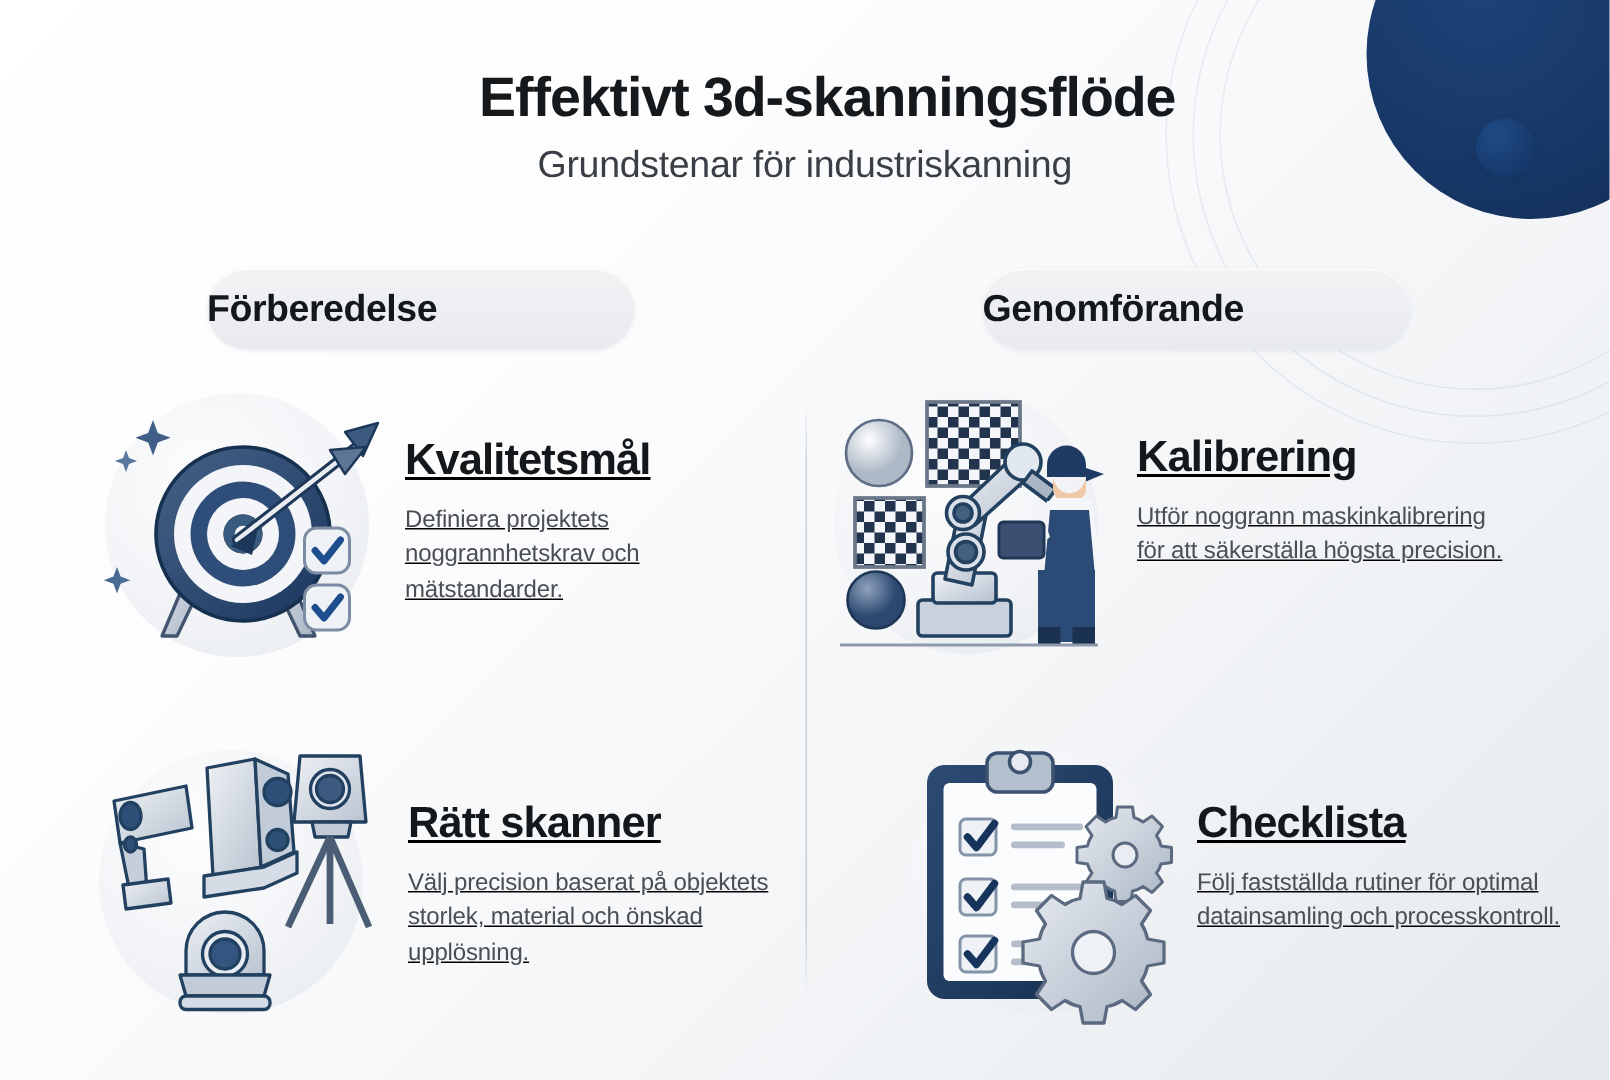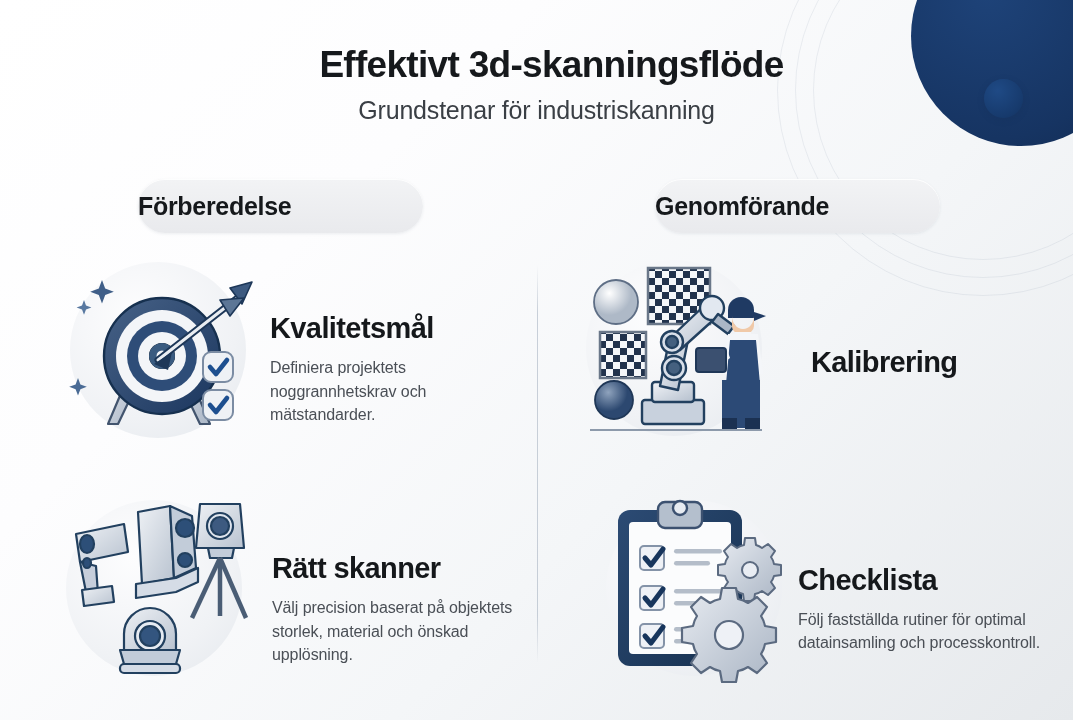--- a/index.html
+++ b/index.html
@@ -50,24 +50,24 @@
   }
   #pill-left  { left:138px; top:179px; width:285px; }
   #pill-right { left:655px; top:179px; width:285px; }
   
   .divider {
     position:absolute; left:537px; top:265px; width:1px; height:398px;
     background:linear-gradient(180deg,rgba(160,172,188,0) 0%,rgba(160,172,188,.55) 12%,
       rgba(160,172,188,.55) 88%,rgba(160,172,188,0) 100%);
   }
   
-  .item { position:absolute; display:flex; align-items:center; }
+  .item { position:absolute; display:flex; align-items:flex-start;text-decoration:underline; }
   #item-0 { left:62px;  top:252px; }
   #item-1 { left:58px;  top:490px; }
-  #item-2 { left:578px; top:250px;gap:23px; }
+  #item-2 { left:548px; top:250px; }
   #item-3 { left:598px; top:490px; }
   .art {
     position:relative; flex:0 0 auto;
     width:196px; height:196px;
   }
   .art-bg {
     position:absolute; left:8px; top:10px; width:176px; height:176px;
     border-radius:50%;
     background:radial-gradient(circle at 38% 32%,#fdfdfe 0%,#f0f2f5 62%,#e4e8ed 100%);
   }
@@ -267,20 +267,21 @@
           <rect x="144" y="168" width="15" height="12" fill="#1b3152"></rect>
           <rect x="167" y="168" width="15" height="12" fill="#1b3152"></rect>
           <path d="M148 96 L130 110 L136 120 L152 108 Z" fill="#f4f6f9"></path>
           <rect x="118" y="98" width="30" height="24" rx="3" fill="#3b5070" stroke="#1f3757" stroke-width="2"></rect>
         </g>
         <line x1="12" y1="180" x2="184" y2="180" stroke="#8d9aab" stroke-width="2"></line>
       </svg>
     </div>
     <div class="txt">
       <div class="item-title">Kalibrering</div>
+      <div class="item-desc">Utför noggrann maskinkalibrering för att säkerställa högsta precision.</div>
     </div>
   </div>
 
   <div class="item" id="item-3">
     <div class="art">
       <div class="art-bg"></div>
       <svg width="196" height="196" viewBox="0 0 196 196">
         <defs>
           <linearGradient id="cb" x1="0" y1="0" x2="1" y2="1">
             <stop offset="0" stop-color="#2c4b74"></stop>

